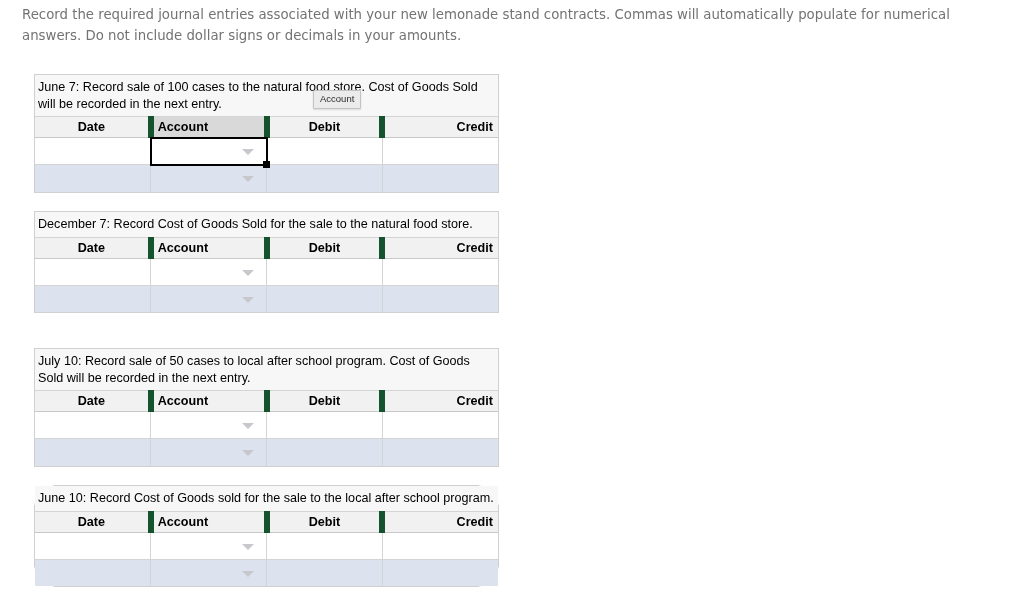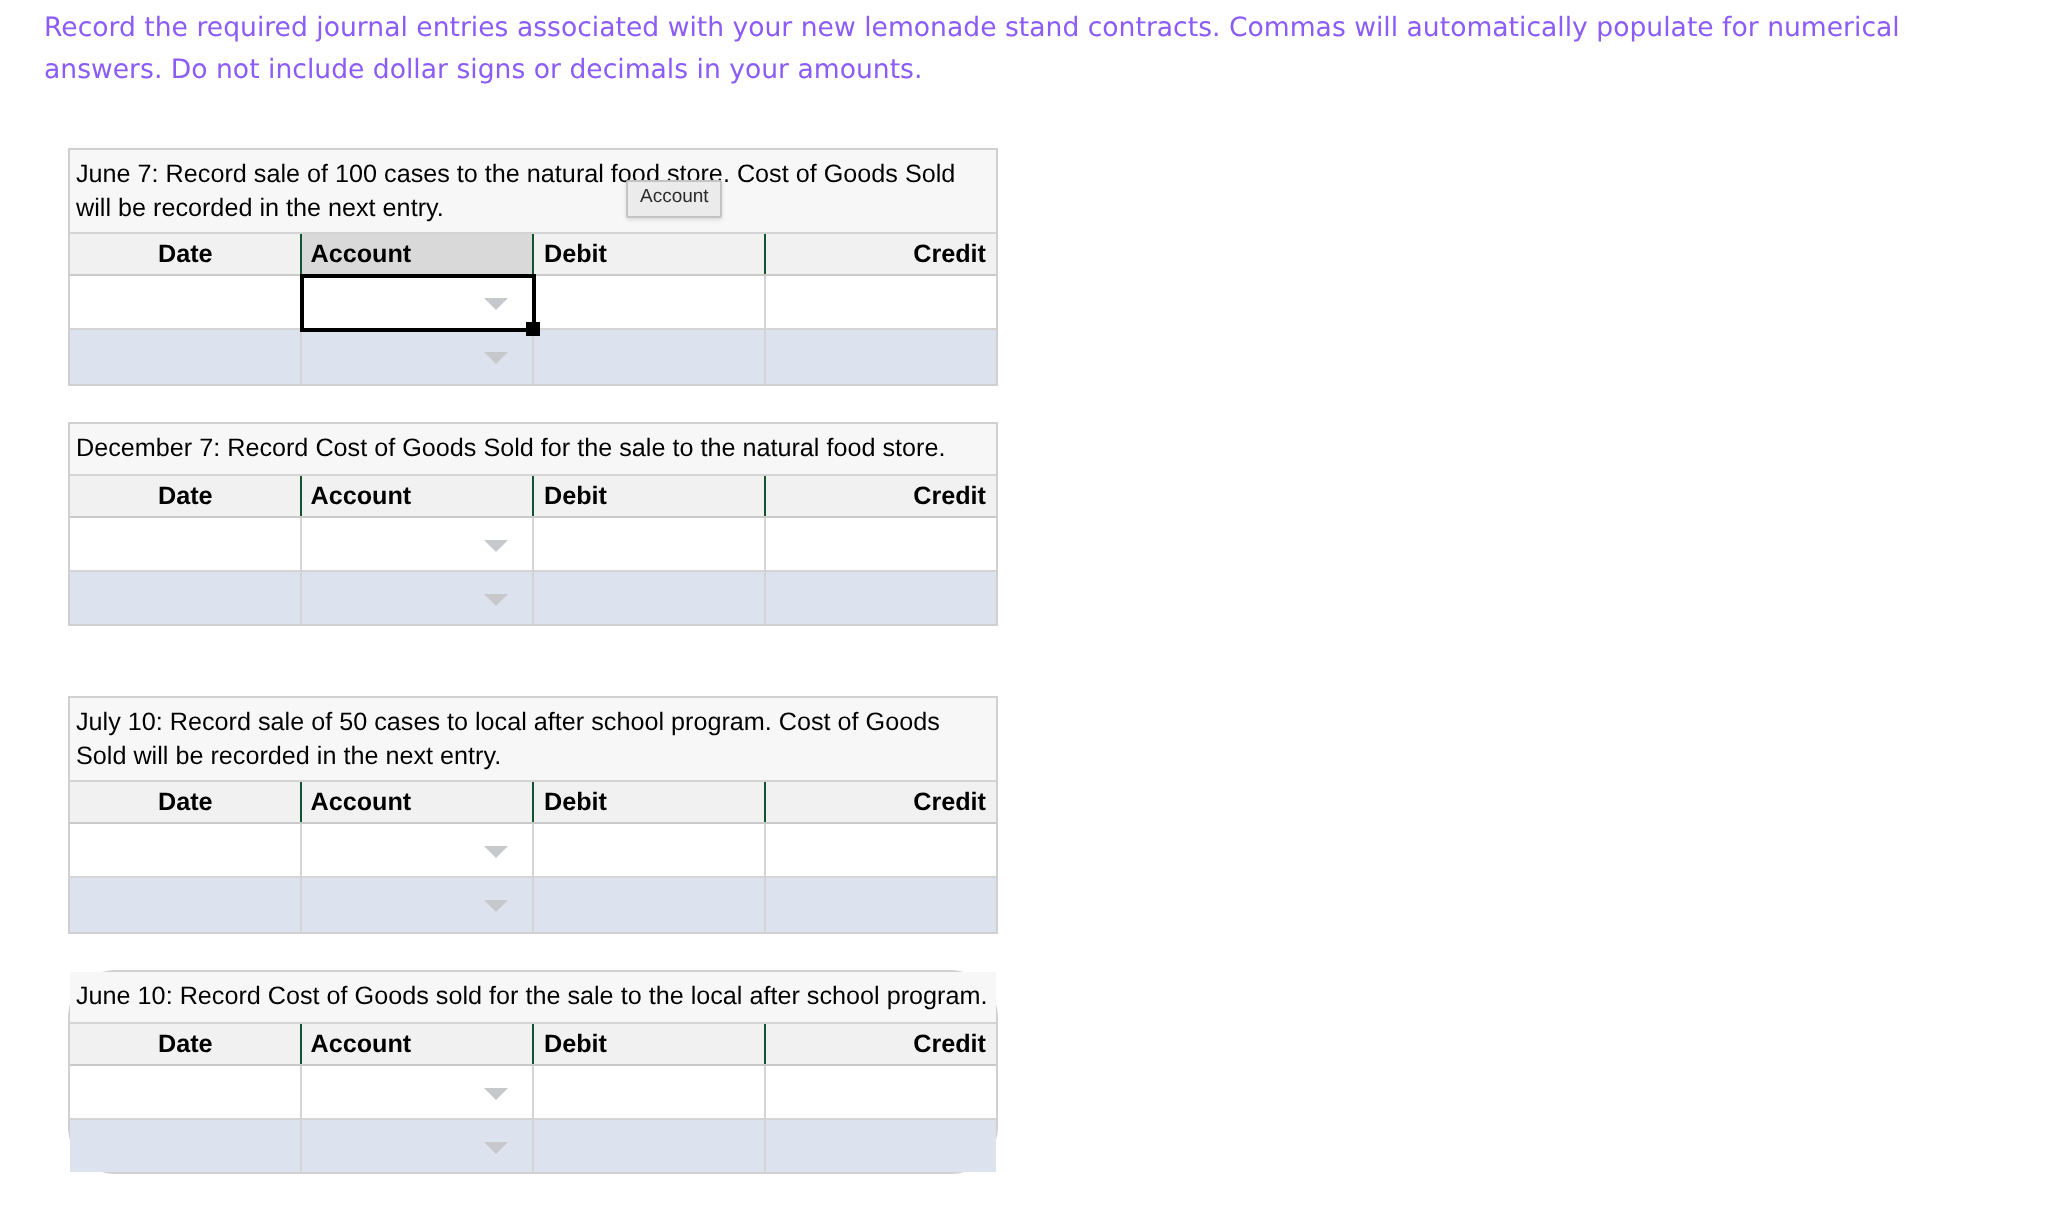--- a/index.html
+++ b/index.html
@@ -18,21 +18,21 @@
 
   
   #intro {
     position: absolute;
     left: 22px;
     top: 4px;
     width: 945px;
     font-family: "DejaVu Sans", sans-serif;
     font-size: 13.3px;
     line-height: 21px;
-    color: #8b5cf6;
+    color: #737373;
   }
 
   
   .journal {
     position: absolute;
     left: 34px;
     width: 463px;
     border: 1px solid #d0d0d0;
     border-collapse: collapse;
     background: #7f1d1d;
@@ -54,31 +54,31 @@
     border-bottom: 1px solid #d4d4d4;
     text-align: left;
     font-weight: normal;
   }
 
   .journal th.col {
     font-size: 12.6px;
     font-weight: bold;
     color: #000000;
     background: #f1f1f1;
-    border-right: 1px solid #14532d;
+    border-right: 6px solid #14532d;
     border-bottom: 1px solid #c9c9c9;
     padding: 3px 5px;
     height: 15px;
     box-sizing: border-box;
   }
   .journal th.col:last-child { border-right: none; }
 
   .journal th.col.c-date    { width: 101px; text-align: center; }
   .journal th.col.c-account { width: 215px; text-align: left; padding-left: 4px; }
-  .journal th.col.c-debit   { width: 73px;  text-align: left; }
+  .journal th.col.c-debit   { width: 73px;  text-align: center; }
   .journal th.col.c-credit  { width: 72px;  text-align: right; }
 
   
   .journal th.col.active { background: #d9d9d9; }
 
   .journal td.cell {
     border-right: 1px solid #d4d4d4;
     border-bottom: 1px solid #d4d4d4;
     height: 27px;
     padding: 0;

